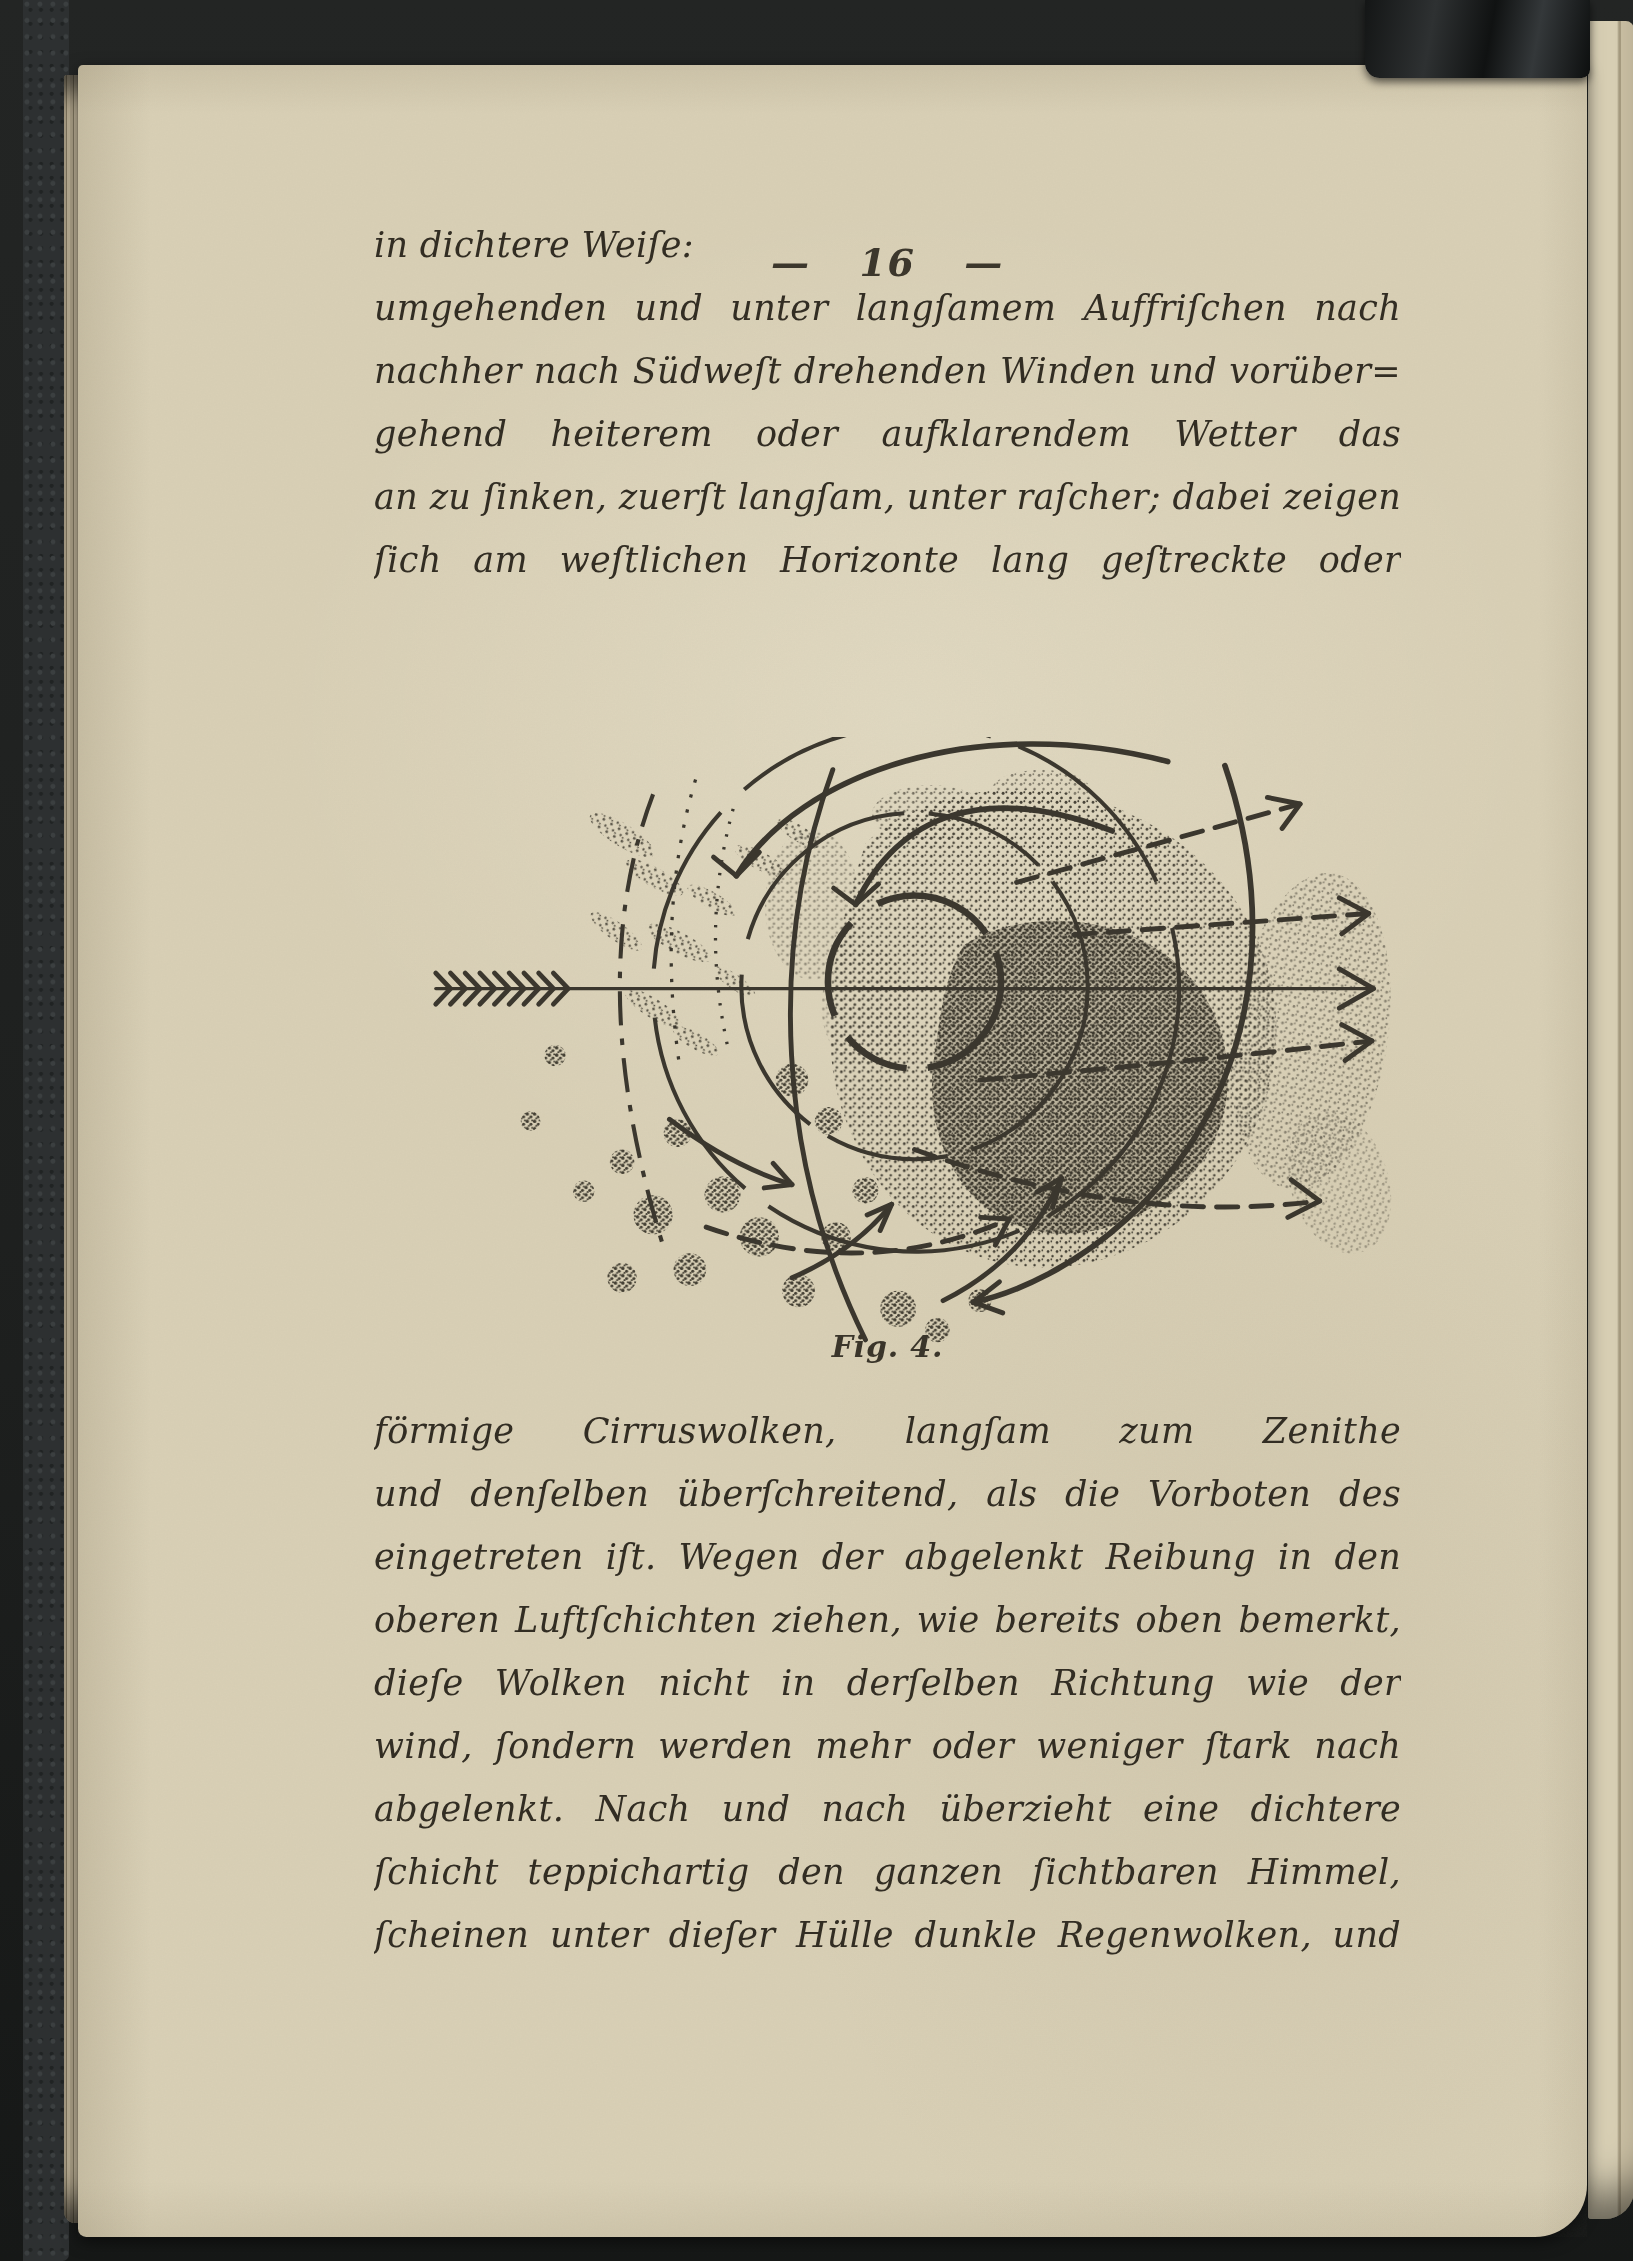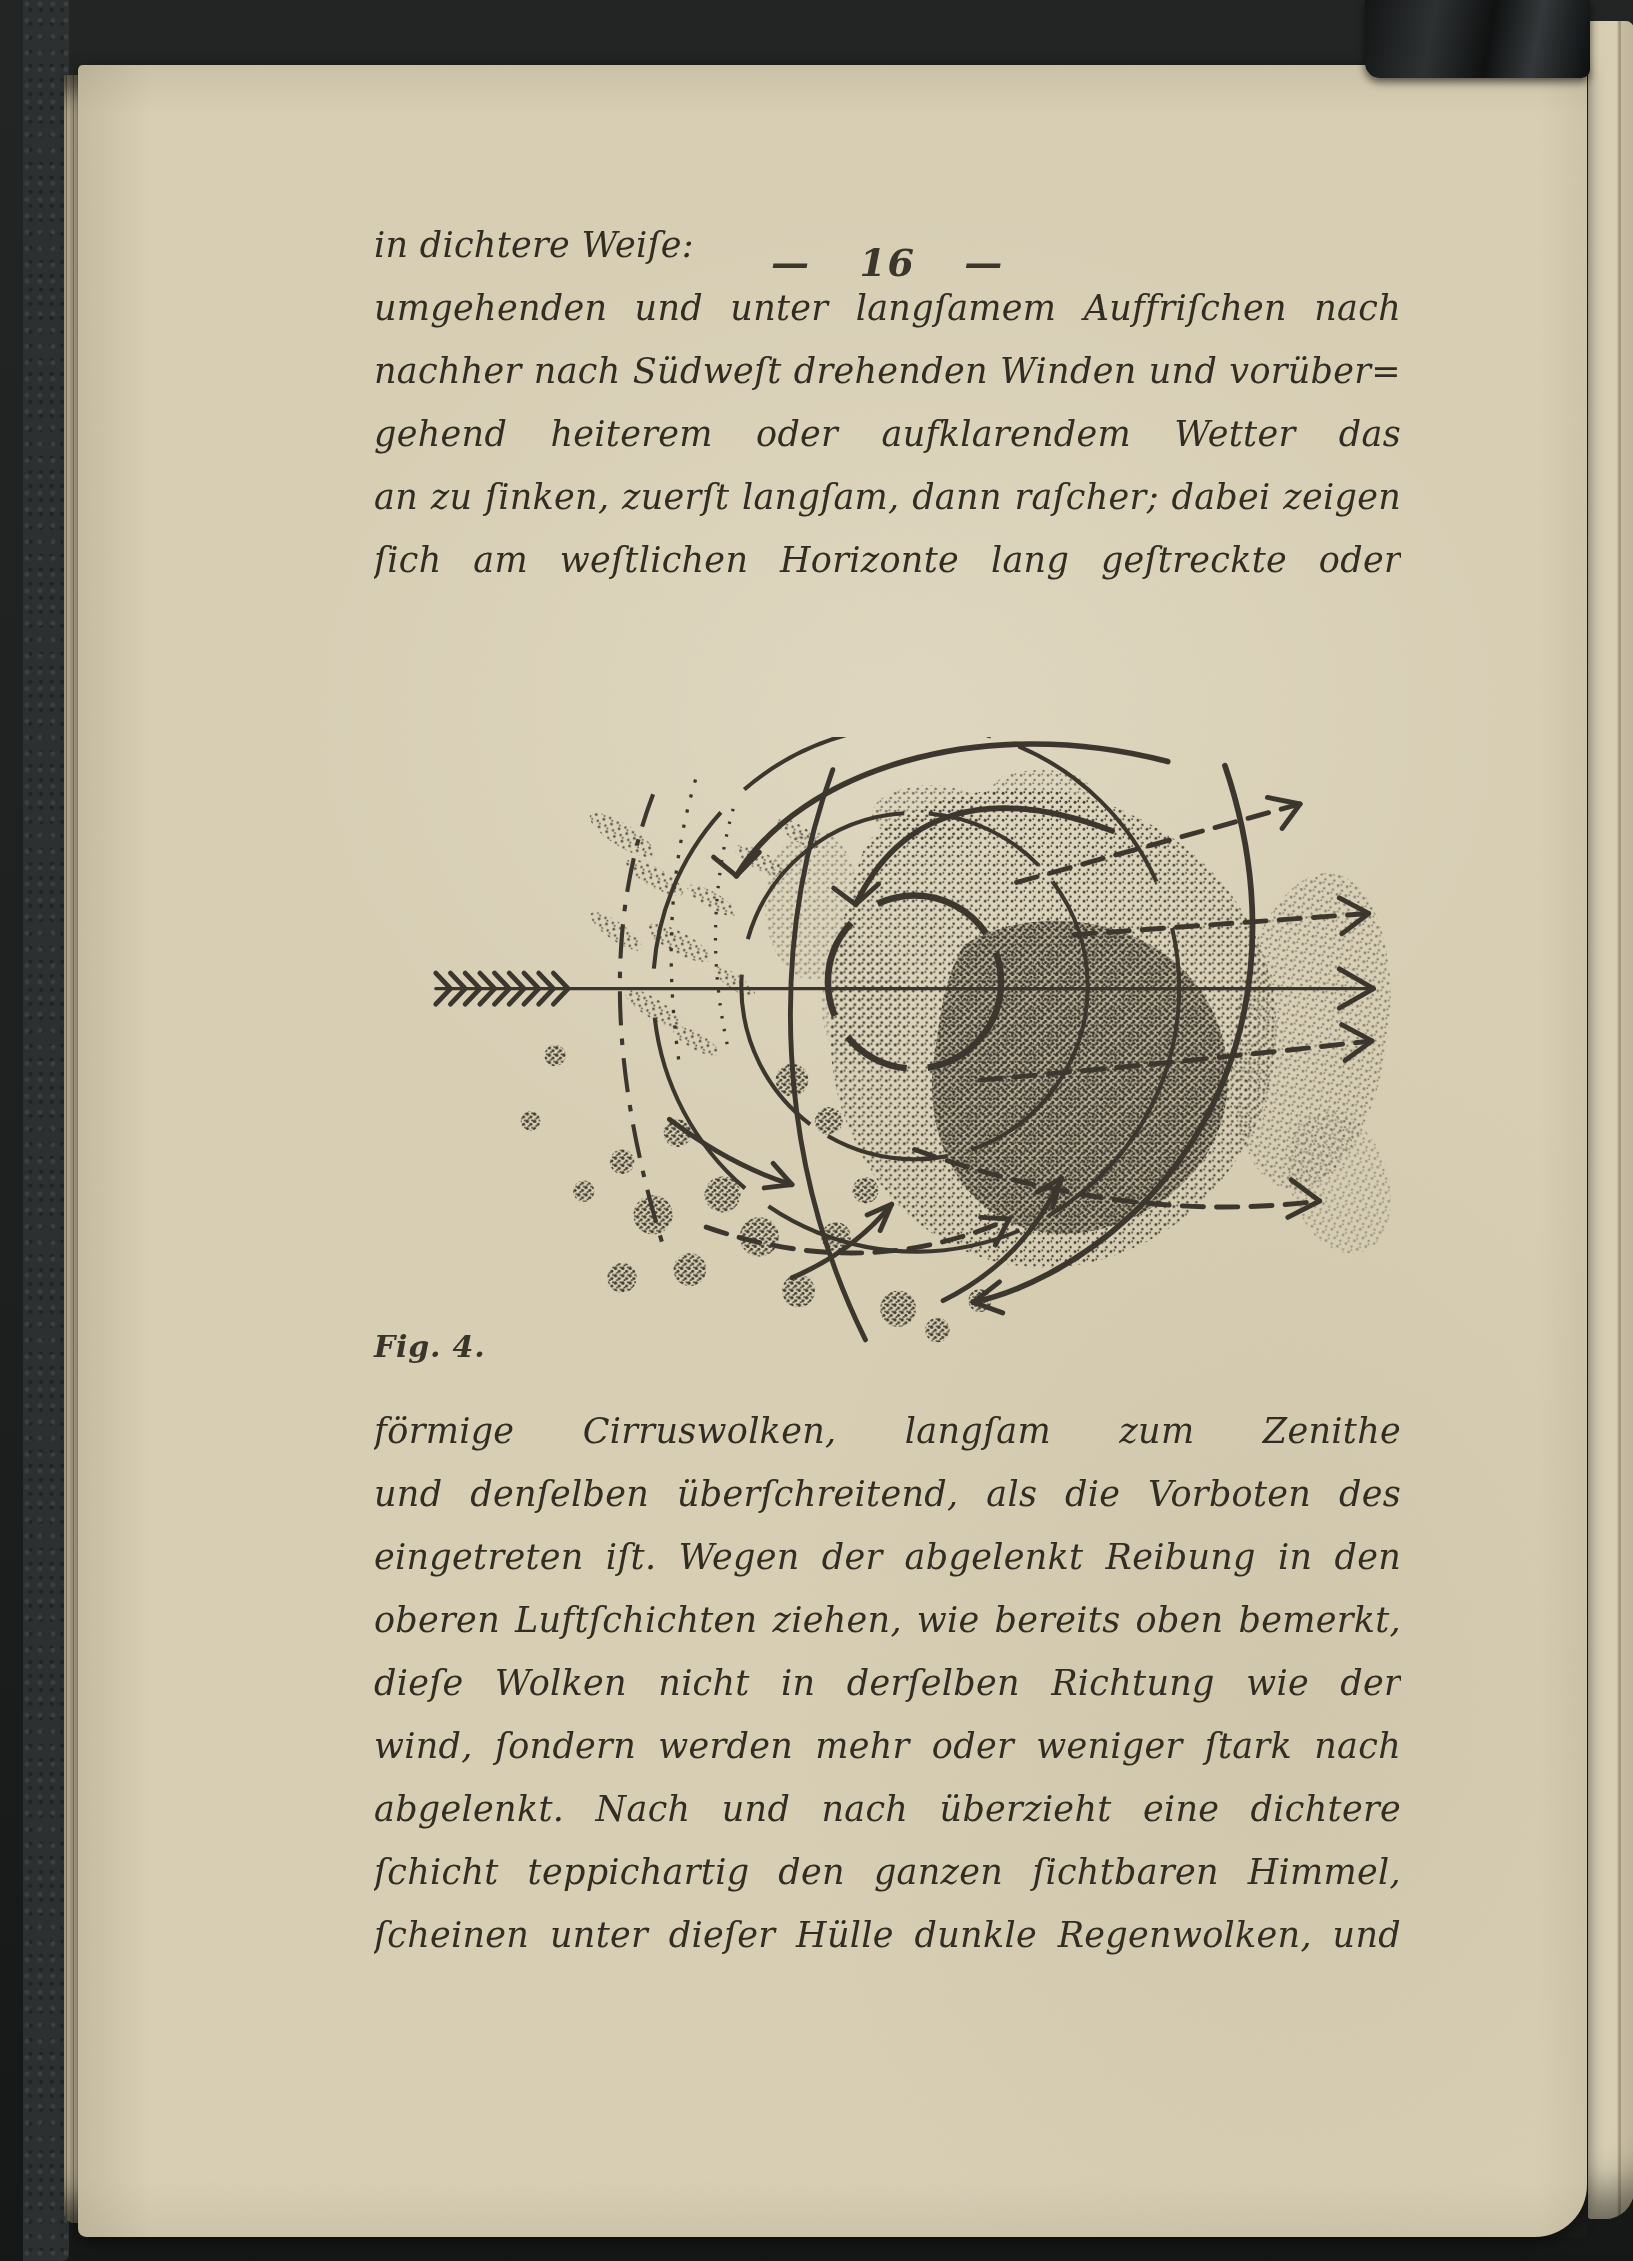--- a/index.html
+++ b/index.html
@@ -43,21 +43,21 @@
          text-align:center;font-size:38px;font-weight:bold;color:#3c372c;
          letter-spacing:1.6px;word-spacing:34px;}
   .para{position:absolute;left:296px;width:1027px;z-index:5;color:#322d23;
         font-size:35px;line-height:63px;font-weight:500;letter-spacing:0.3px;}
   .para .tline{text-align:justify;text-align-last:justify;height:63px;overflow:hidden;}
   .para .tline.short{text-align-last:left;}
   .para .tline.indent{padding-left:52px;box-sizing:border-box;}
   .para-1{top:149px;}
   .para-2{top:1335px;}
   .fig-caption{position:absolute;left:296px;top:1264px;width:1027px;z-index:5;
-        font-size:30px;font-weight:bold;color:#3a352a;letter-spacing:0.8px;}
+        text-align:center;font-size:30px;font-weight:bold;color:#3a352a;letter-spacing:0.8px;}
   .figure-wrap{position:absolute;left:330px;top:672px;width:1013px;height:629px;z-index:5;}
   .figure-wrap svg{display:block;width:100%;height:100%;}
 </style>
 </head>
 <body>
 
 <div class="screen">
 
   <div class="spine"></div>
   <div class="page-stack"></div>
@@ -72,21 +72,21 @@
       <rect width="1848" height="2660" filter="url(#paperNoise)"></rect>
     </svg>
 
     <div class="page-number">— 16 —</div>
 
     <div class="para para-1">
       <div class="tline short">in dichtere Weiſe:</div>
       <div class="tline">umgehenden und unter langſamem Auffriſchen nach Süd,</div>
       <div class="tline">nachher nach Südweſt drehenden Winden und vorüber=</div>
       <div class="tline">gehend heiterem oder aufklarendem Wetter das Barometer</div>
-      <div class="tline">an zu ſinken, zuerſt langſam, dann raſcher; dabei zeigen</div>
+      <div class="tline">an zu ſinken, zuerſt langſam, unter raſcher; dabei zeigen</div>
       <div class="tline">ſich am weſtlichen Horizonte lang geſtreckte oder ſchleier=</div>
     </div>
 
     <div class="figure-wrap">
       <svg viewBox="0 0 1240 770" fill="none">
         <defs>
           <pattern id="st1" width="11" height="11" patternUnits="userSpaceOnUse">
             <circle cx="2.5" cy="3" r="1.7" fill="#433f34"></circle>
             <circle cx="8" cy="8.5" r="1.5" fill="#433f34"></circle>
             <circle cx="6.5" cy="1.5" r="1.1" fill="#433f34"></circle>

